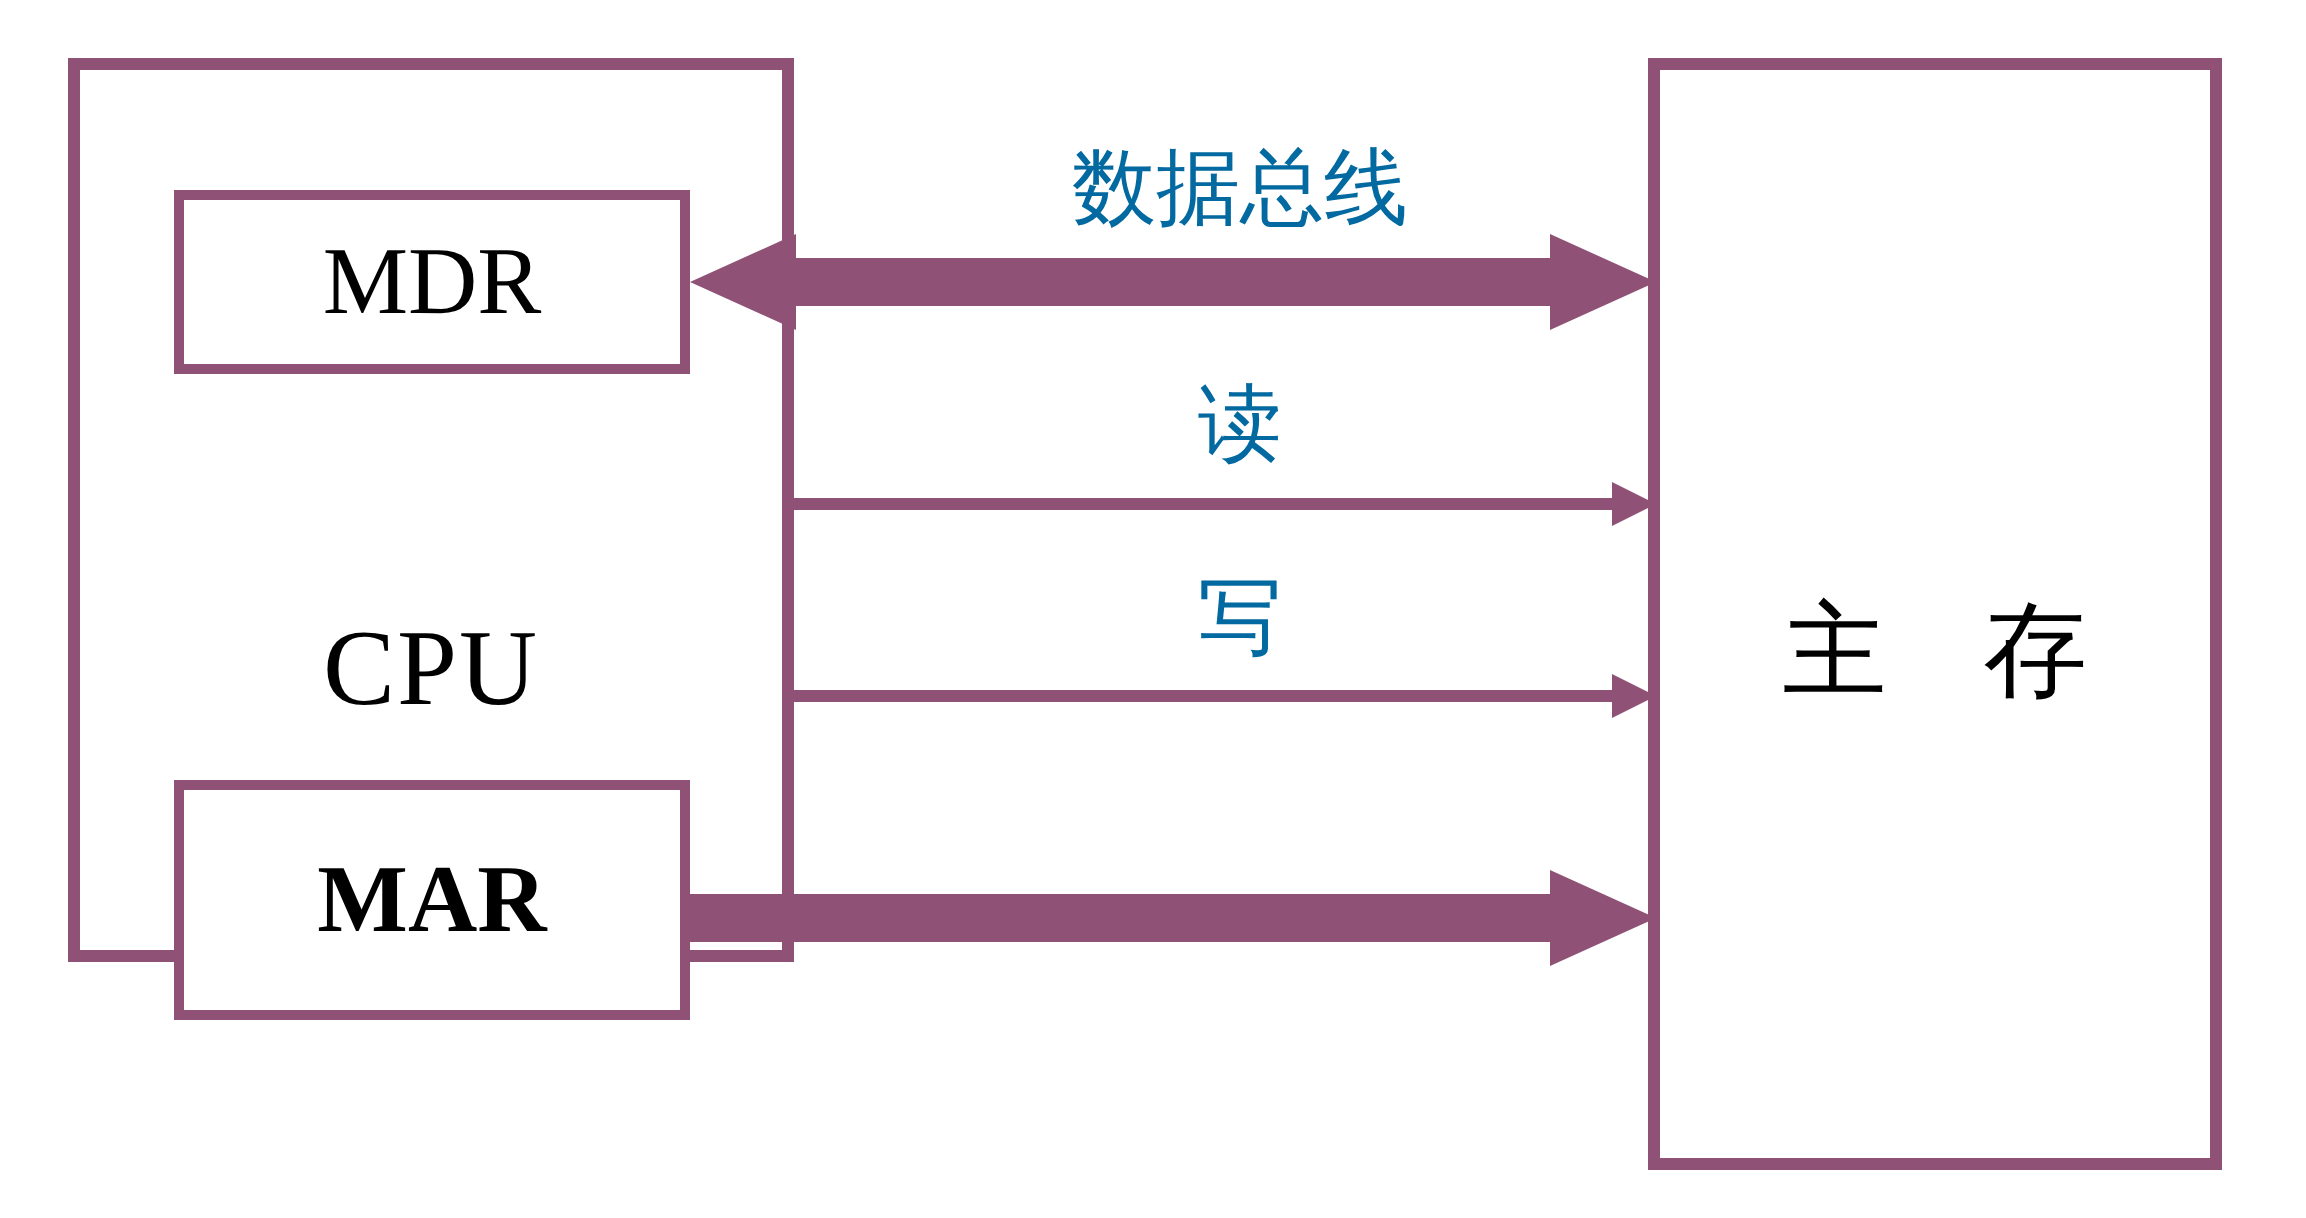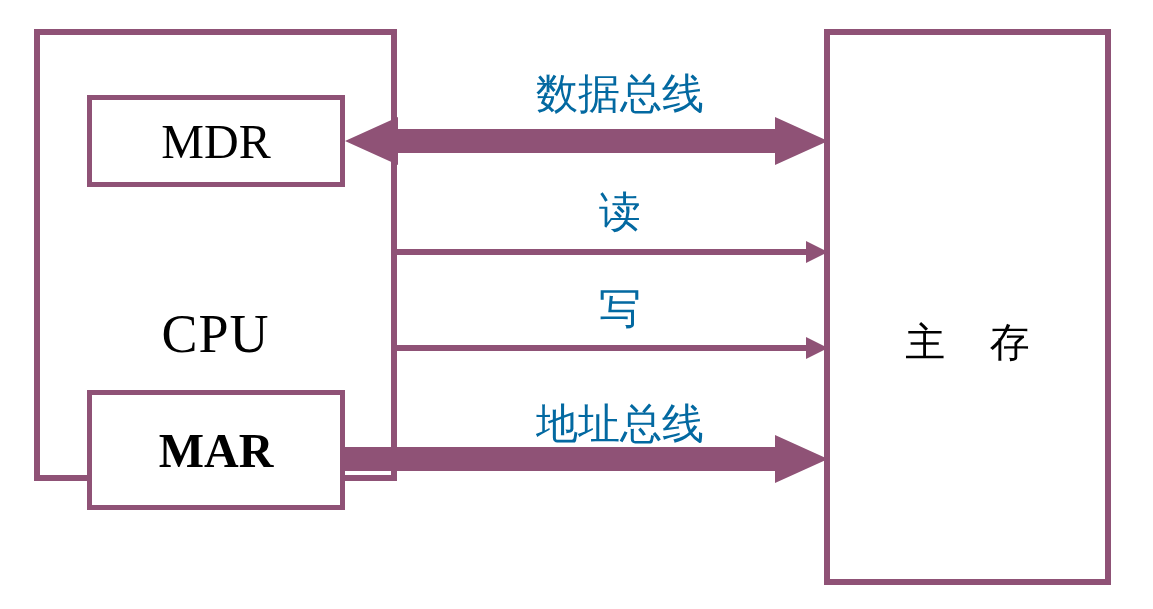--- a/index.html
+++ b/index.html
@@ -39,22 +39,22 @@
     top: 268px;
     font-size: 54px;
     letter-spacing: 1px;
   }
   #mdr-label, #mar-label {
     top: 50%;
     transform: translateY(-50%);
     font-size: 48px;
   }
   #mem-label {
-    top: 280px;
-    font-size: 40px;
+    top: 256px;
+    font-size: 52px;
     font-family: "DejaVu Serif", "Liberation Serif", serif;
     letter-spacing: 16px;
     text-indent: 16px;
   }
 
   
   .svg-layer {
     position: absolute;
     left: 0;
     top: 0;
@@ -165,16 +165,15 @@
         775,483
         775,471
         340,471
       "></polygon>
     </g>
   </svg>
 
   <div class="bus-caption" id="data-bus-caption">数据总线</div>
   <div class="bus-caption" id="read-caption">读</div>
   <div class="bus-caption" id="write-caption">写</div>
-  <div class="bus-caption" id="address-bus-caption">地址总线</div>
 
 
 </div>
 
 </body></html>

